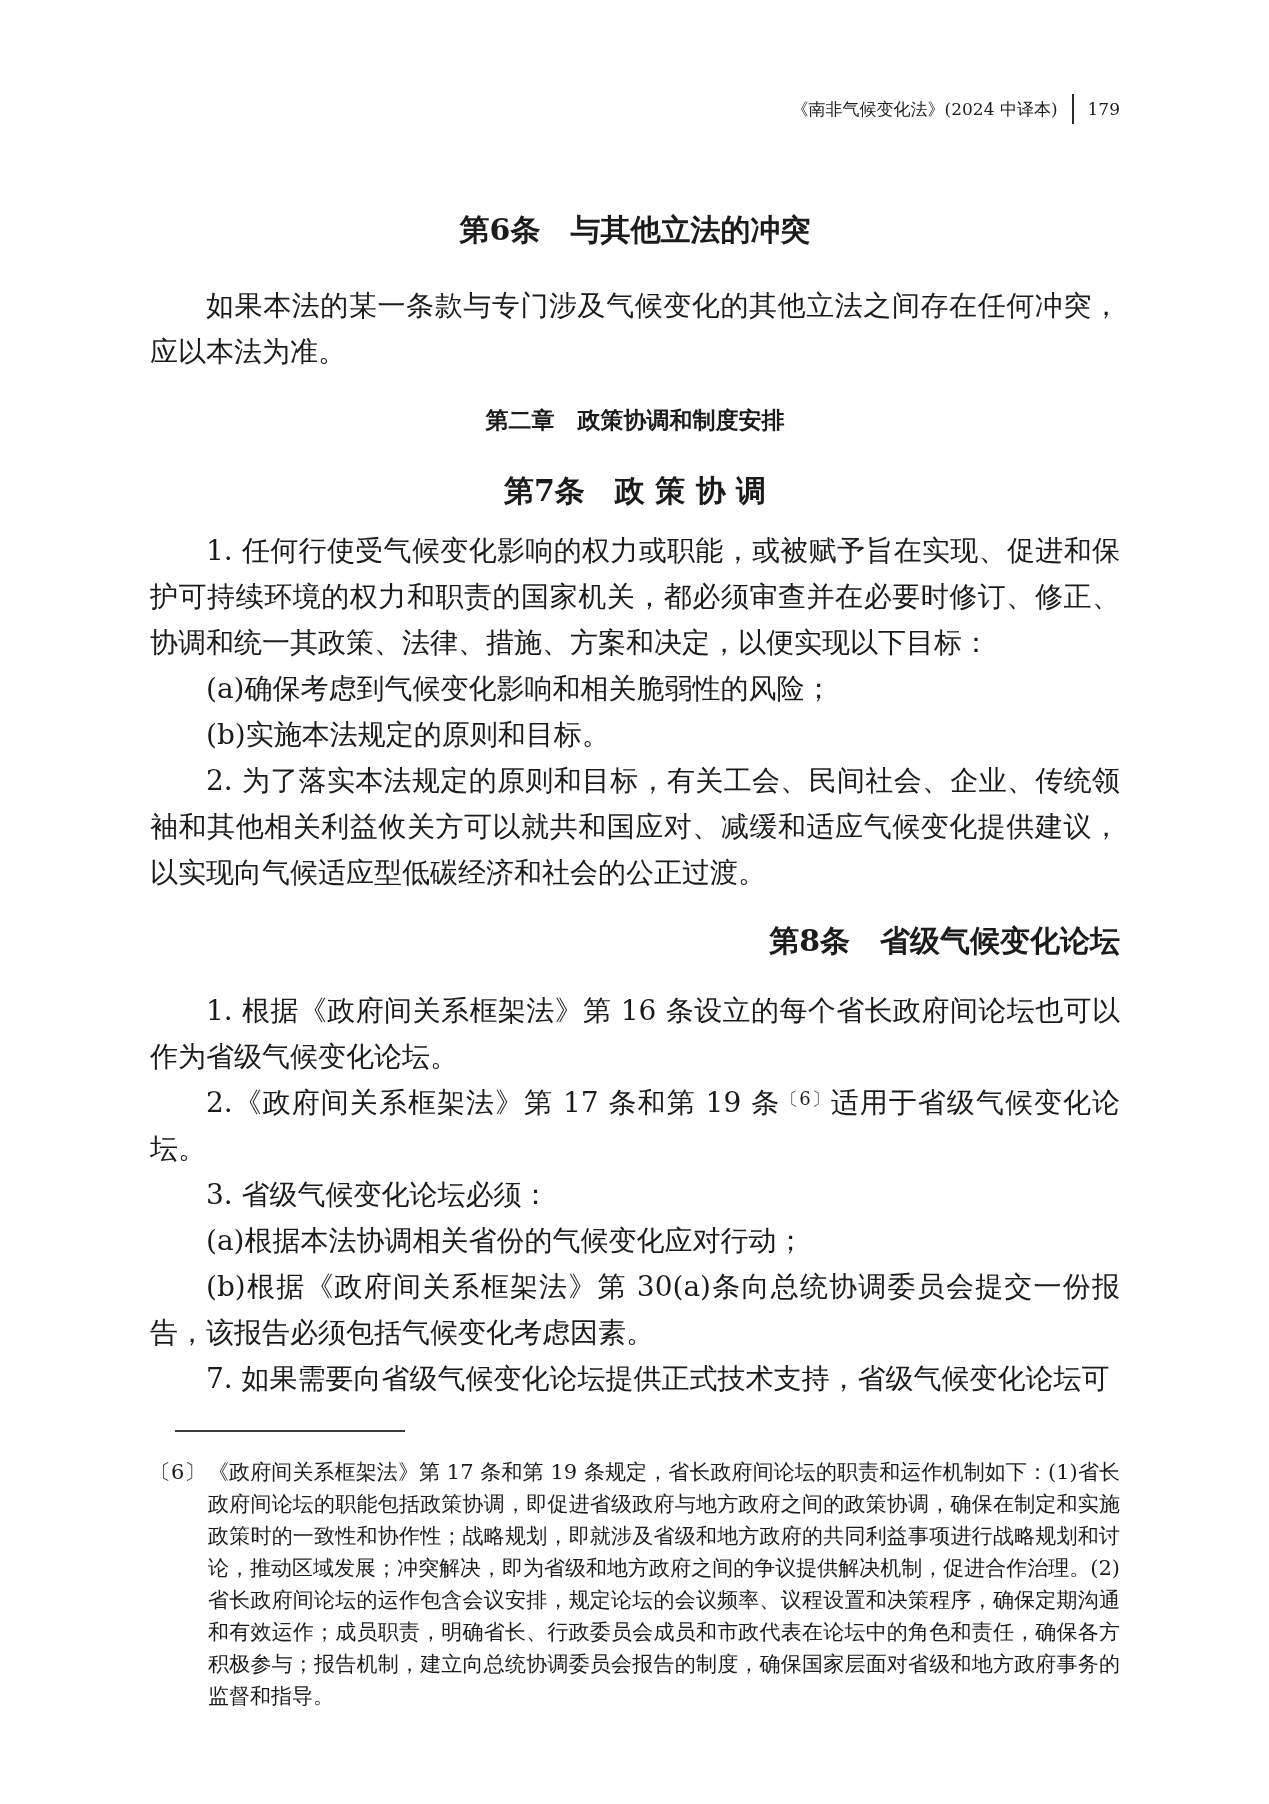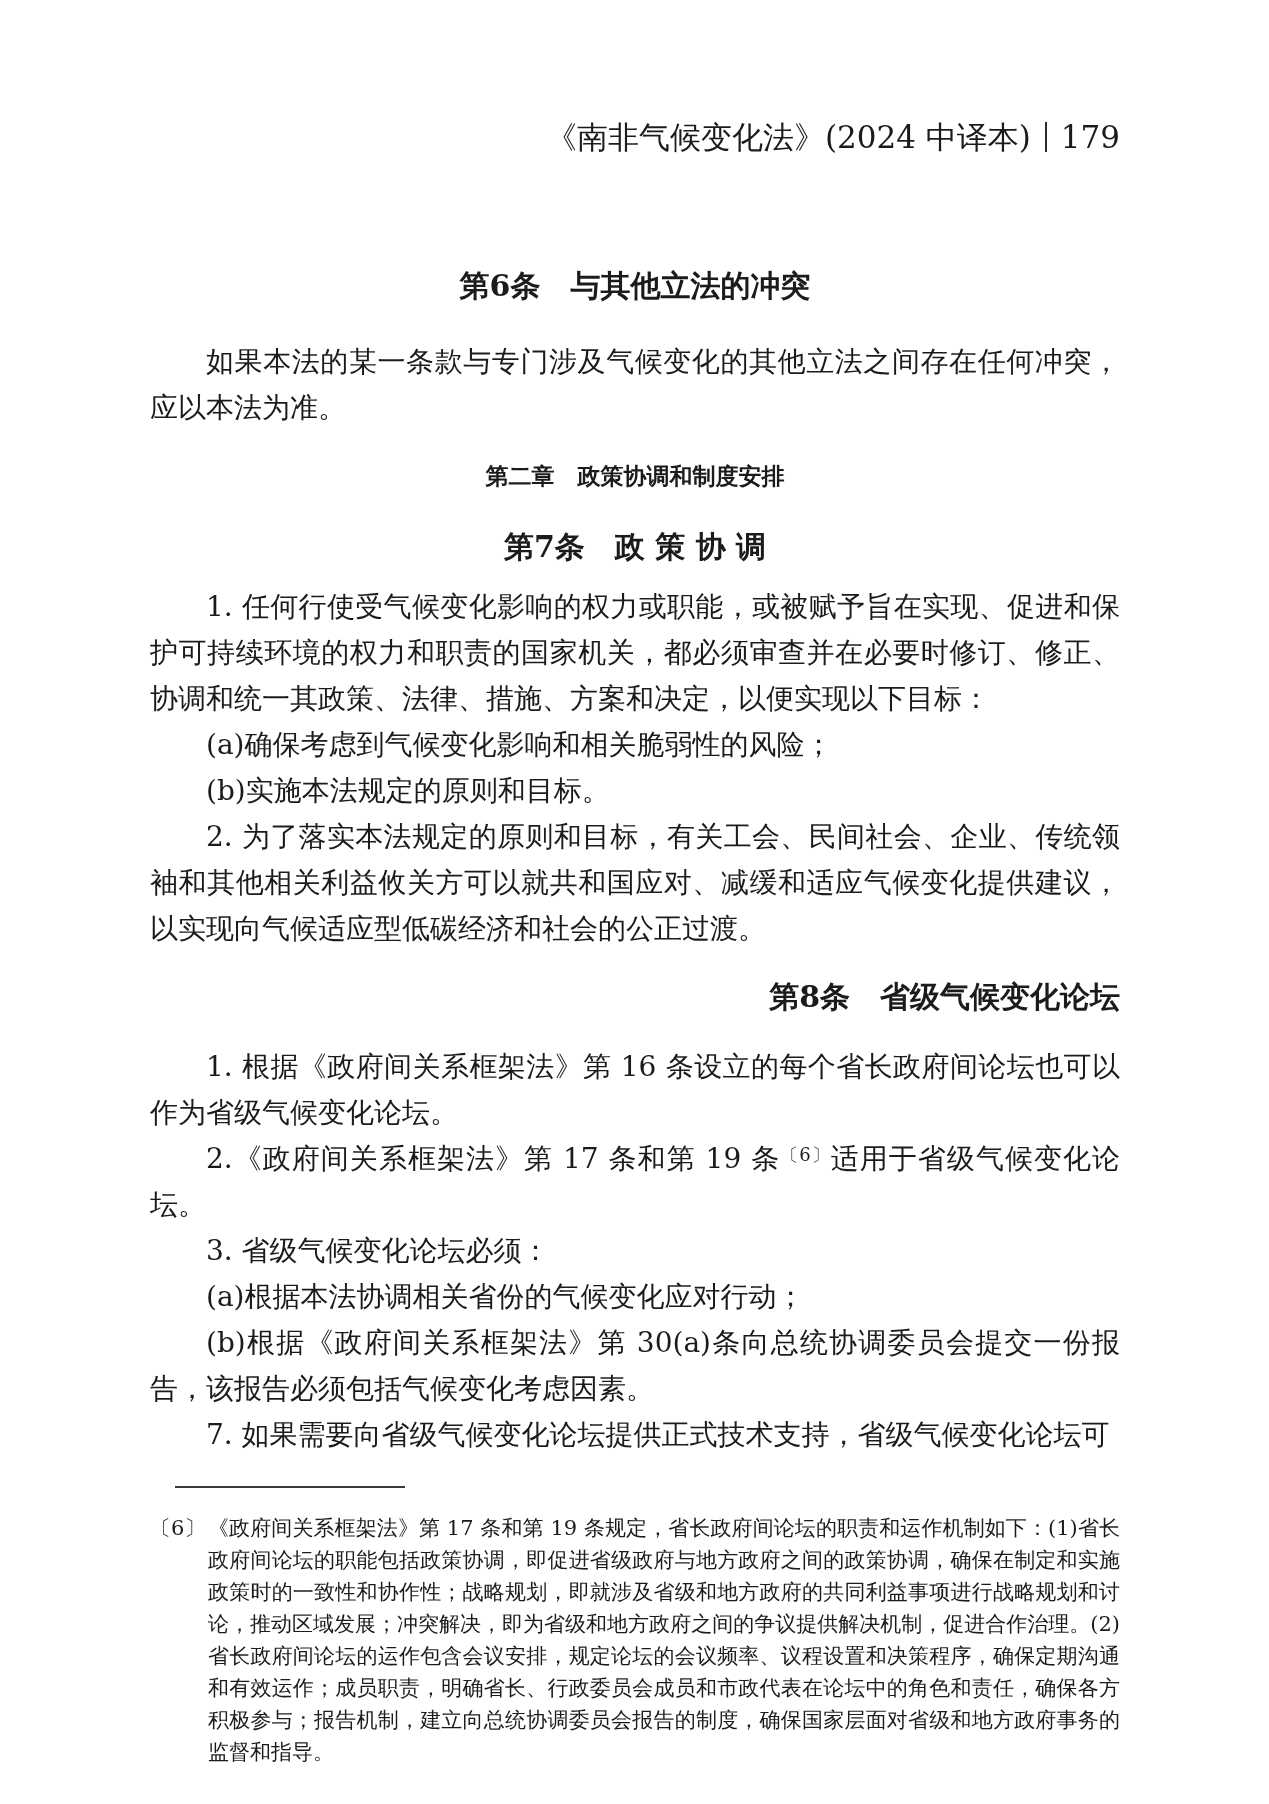--- a/index.html
+++ b/index.html
@@ -12,38 +12,38 @@
     background: #ffffff;
     color: #1b1b1b;
     font-family: "DejaVu Serif", "Liberation Serif", serif;
     overflow: hidden;
   }
   .doc-header {
     display: flex;
     justify-content: flex-end;
     align-items: center;
     gap: 14px;
-    padding-top: 120px;
-    font-size: 31px;
+    padding-top: 92px;
+    font-size: 17px;
     line-height: 34px;
     white-space: nowrap;
   }
   .header-divider {
     width: 2px;
     height: 30px;
     background: #2a2a2a;
   }
   .h-article {
     font-size: 30px;
     line-height: 44px;
     font-weight: 700;
     text-align: center;
     margin: 0;
   }
-  #article6-heading { margin: 112px 0 33px; line-height: 40px; }
+  #article6-heading { margin: 84px 0 33px; line-height: 40px; }
   .h-chapter {
     font-size: 23px;
     line-height: 48px;
     font-weight: 700;
     text-align: center;
     margin: 21px 0 0;
   }
   #article7-heading { margin: 25px 0 15px; }
   #article8-heading { margin: 23px 0 25px; text-align: right; }
   .body-p {

